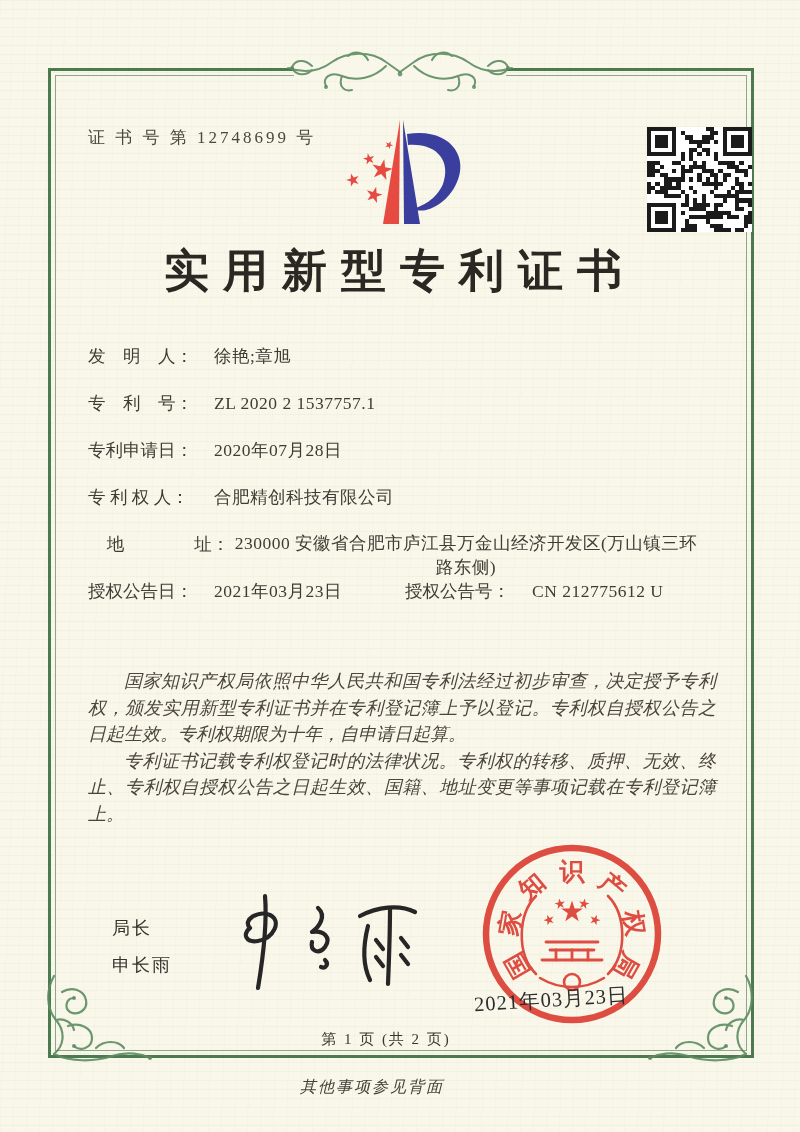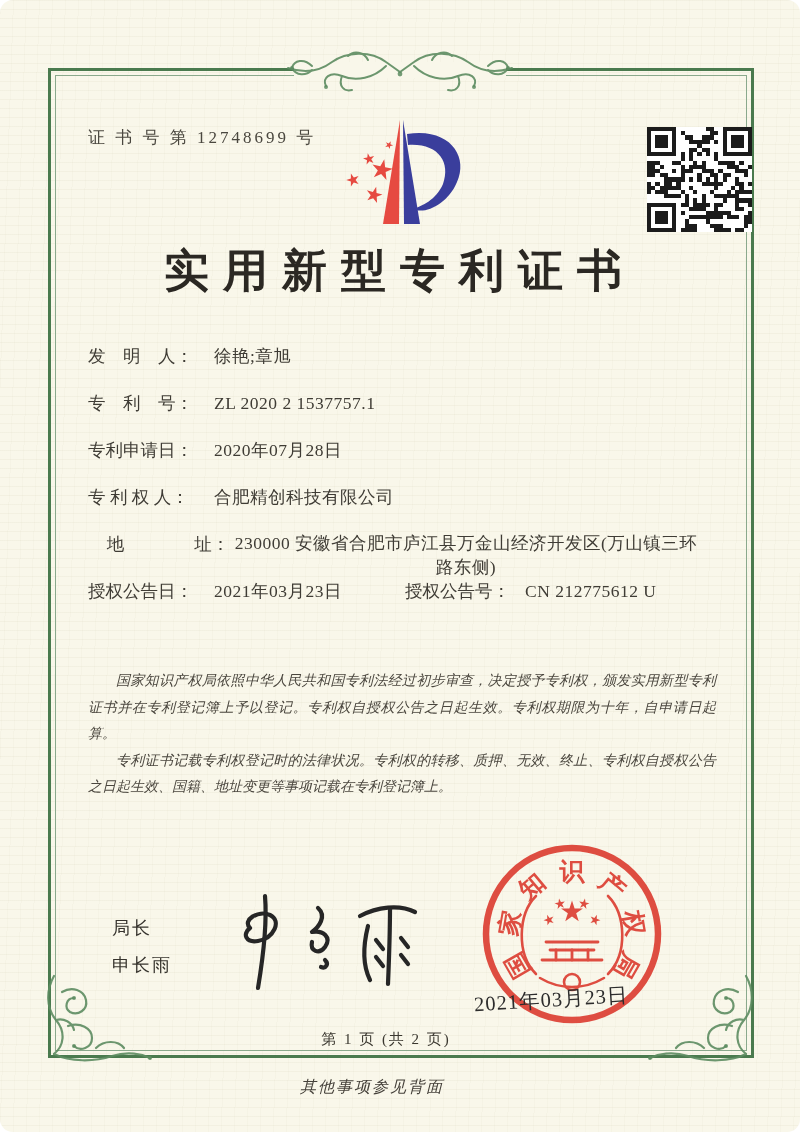--- a/index.html
+++ b/index.html
@@ -6,37 +6,37 @@
     --paper:#f9f7ea; --green:#4a7a4e; --green-light:#8aa98c; --green-orn:#5d8c61;
     --ink:#3f3c35; --ink-soft:#4a463e; --title-ink:#2b2823;
     --seal-red:#dc3f33; --logo-red:#e64a41; --logo-blue:#3a3e9c;
   }
   *{margin:0;padding:0;box-sizing:border-box;}
   html,body{width:800px;}
   body{font-family:"Liberation Serif","DejaVu Serif",serif;}
   .page{position:relative;width:800px;height:1132px;overflow:hidden;background-color:var(--paper);
     background-image:
       repeating-linear-gradient(180deg, rgba(188,182,148,0.10) 0 1px, rgba(0,0,0,0) 1px 9px),
-      repeating-linear-gradient(92deg, rgba(188,182,148,0.06) 0 1px, rgba(0,0,0,0) 1px 13px); border-radius: 13px;}
+      repeating-linear-gradient(92deg, rgba(188,182,148,0.06) 0 1px, rgba(0,0,0,0) 1px 13px);}
   .frame-outer{position:absolute;left:48px;top:68px;width:706px;height:990px;border:3px solid var(--green);}
   .frame-inner{position:absolute;left:55px;top:75px;width:692px;height:976px;border:1px solid var(--green-light);}
   .cert-no{position:absolute;left:88px;top:126px;font-size:17px;letter-spacing:3px;color:#4a473f;}
   .logo{position:absolute;left:343px;top:112px;width:128px;height:124px;}
   .qr{position:absolute;left:646px;top:127px;width:107px;height:105px;}
   .title{position:absolute;left:0;top:241px;width:800px;text-align:center;font-size:45px;font-weight:600;
     letter-spacing:14px;color:var(--title-ink);}
   .fields{position:absolute;left:88px;top:344px;width:630px;font-size:17.5px;color:var(--ink);}
   .frow{line-height:24px;margin-bottom:23px;position:relative;}
   .frow--address{margin-bottom:0;text-align:center;}
   .flabel{display:inline-block;width:126px;vertical-align:top;white-space:pre;}
   .fvalue{display:inline-block;vertical-align:top;letter-spacing:0.5px;}
   .fvalue--address{max-width:470px;line-height:23.5px;}
   .grant{position:absolute;left:317px;top:0;white-space:nowrap;}
-  .grant .flabel{width:auto;margin-right:15px;}
-  .paras{position:absolute;left:88px;top:668px;width:628px;font-size:14px;font-style:italic;
+  .grant .flabel{width:auto;margin-right:22px;}
+  .paras{position:absolute;left:88px;top:668px;width:628px;font-size:18px;font-style:italic;
     color:var(--ink-soft);line-height:26.5px;text-align:justify;}
   .paras p{text-indent:2em;}
   .signer-title{position:absolute;left:112px;top:916px;font-size:18px;letter-spacing:2px;color:#36332d;}
   .signer-name{position:absolute;left:112px;top:953px;font-size:18px;letter-spacing:2px;color:#36332d;}
   .signature{position:absolute;left:222px;top:888px;width:205px;height:108px;}
   .seal{position:absolute;left:472px;top:838px;width:206px;height:200px;}
   .seal-date{position:absolute;left:474px;top:985px;width:170px;font-size:20.5px;color:#2c2c2c;
     letter-spacing:1px;transform:rotate(-3.5deg);white-space:nowrap;}
   .page-info{position:absolute;left:0;top:1030px;width:772px;text-align:center;font-size:15px;
     letter-spacing:2px;color:#3a372f;}

